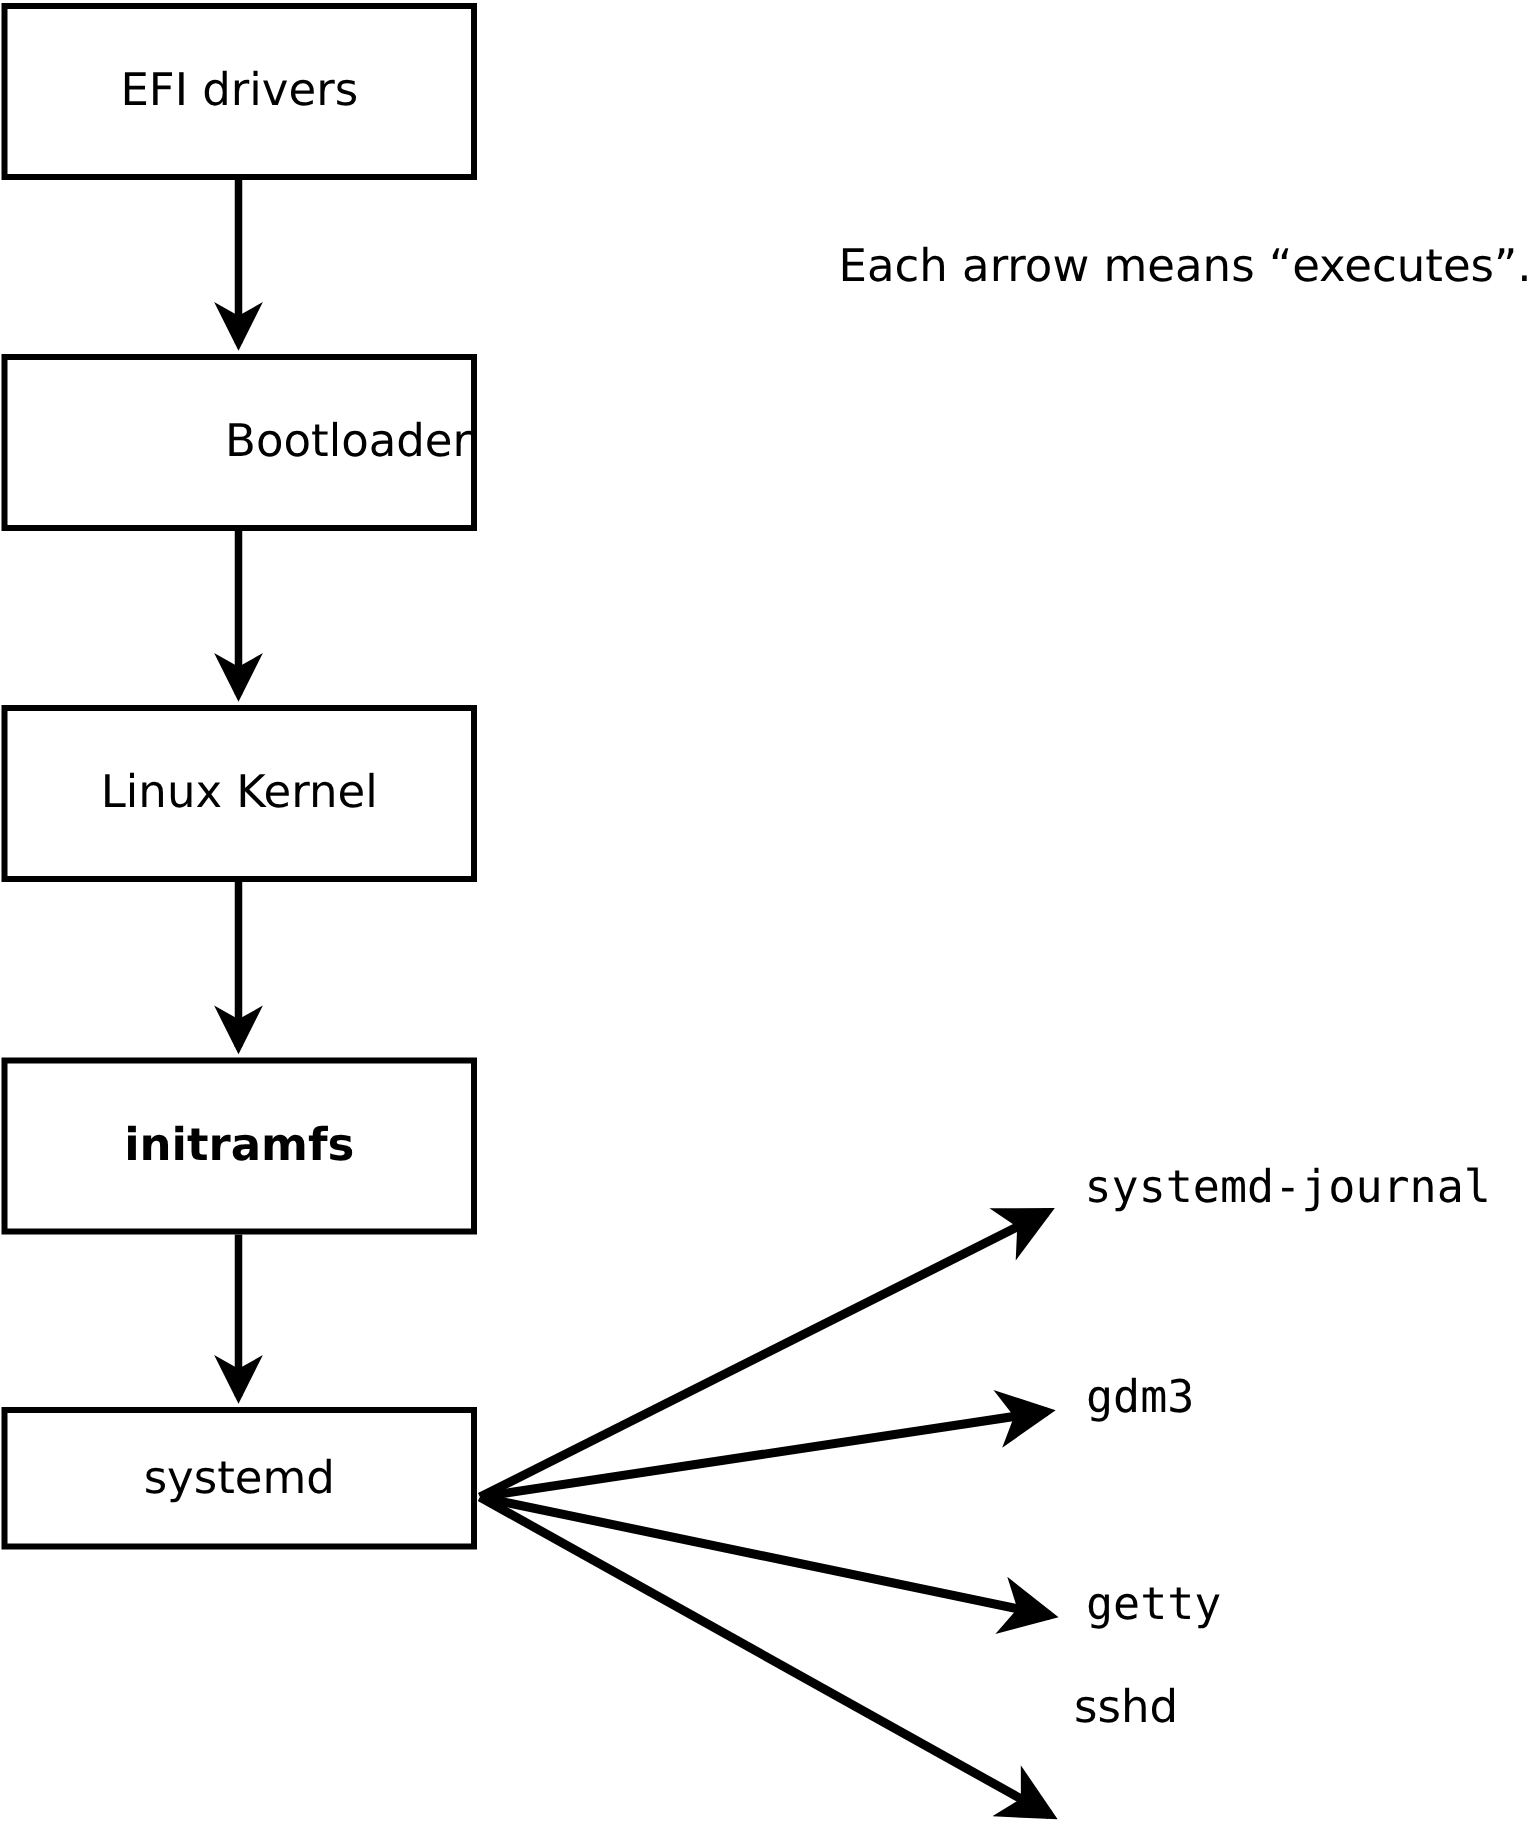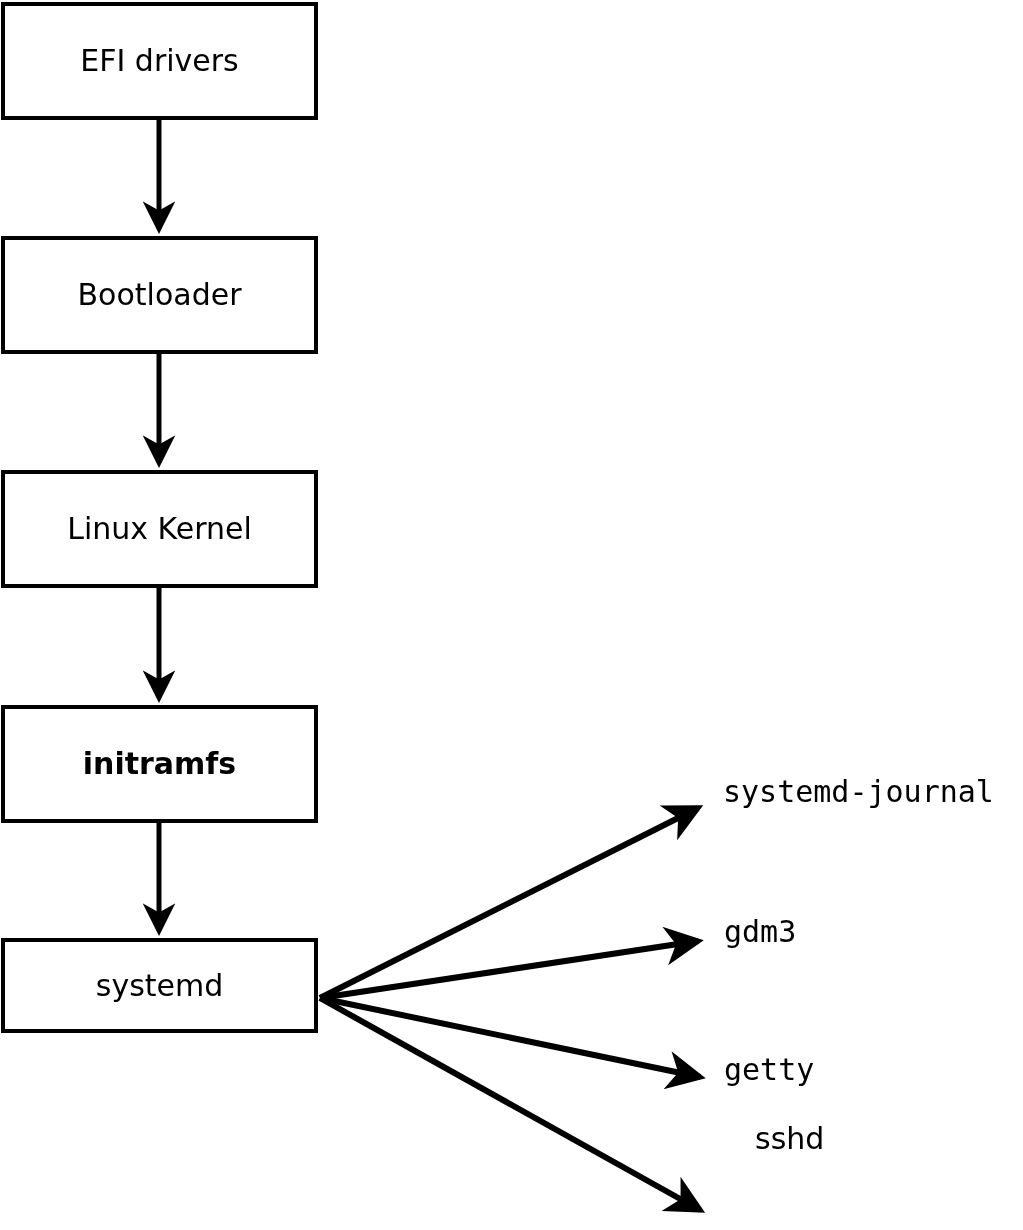--- a/index.html
+++ b/index.html
@@ -84,32 +84,33 @@
 
     <line class="edge fan" x1="320" y1="998" x2="698" y2="808" marker-end="url(#arrowhead)"></line>
     <line class="edge fan" x1="320" y1="998" x2="698" y2="941" marker-end="url(#arrowhead)"></line>
     <line class="edge fan" x1="320" y1="998" x2="700" y2="1077" marker-end="url(#arrowhead)"></line>
     <line class="edge fan" x1="320" y1="998" x2="700" y2="1210" marker-end="url(#arrowhead)"></line>
   </svg>
 
   <div class="node" style="top:2px;">
     <span>EFI drivers</span>
   </div>
-  <div class="node" style="top:236px;">
+  <div class="node" style="top:236px;justify-content:flex-end;">
     <span>Bootloader</span>
   </div>
   <div class="node" style="top:470px;">
     <span>Linux Kernel</span>
   </div>
   <div class="node" style="top:705px;font-weight:bold;">
     <span>initramfs</span>
   </div>
   <div class="node" style="top:938px;height:95px;">
     <span>systemd</span>
   </div>
 
+  <div class="annotation">Each arrow means “executes”.</div>
 
   <div class="proc-label mono" style="left:723px;top:777px;">systemd-journal</div>
   <div class="proc-label mono" style="left:724px;top:917px;">gdm3</div>
   <div class="proc-label mono" style="left:724px;top:1055px;">getty</div>
-  <div class="proc-label sans" style="left:716px;top:1124px;margin-left:39px;">sshd</div>
+  <div class="proc-label sans" style="left:716px;top:1124px;">sshd</div>
 
 </div>
 
 </body></html>

